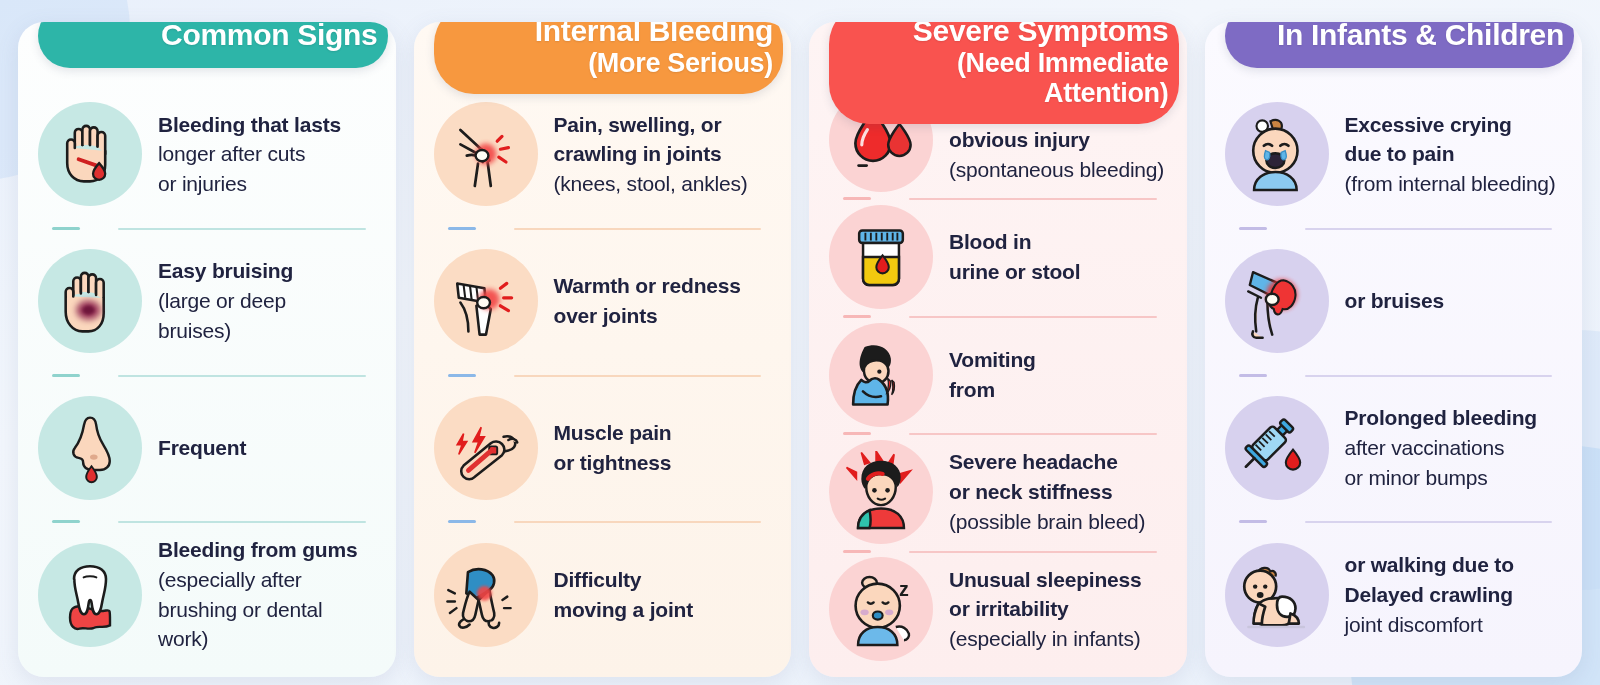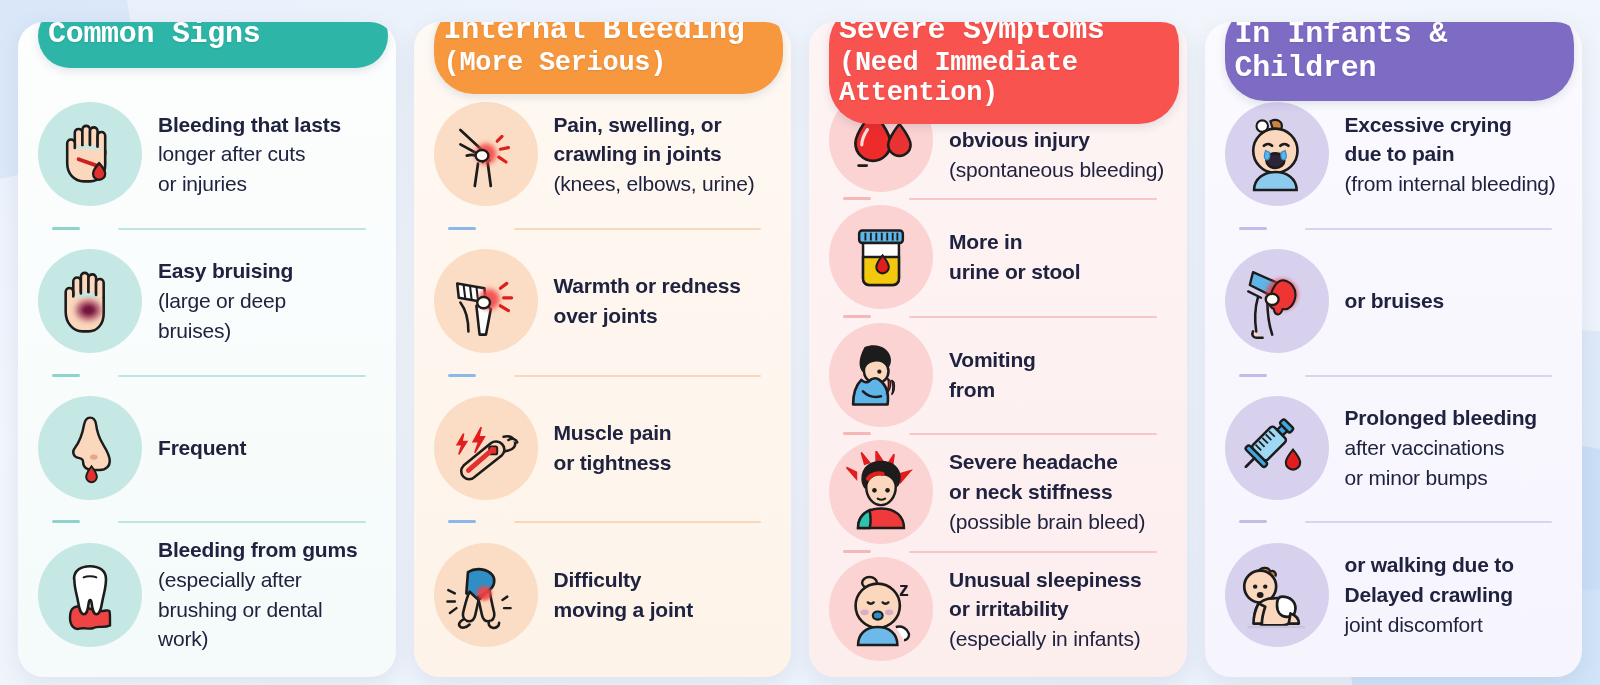--- a/index.html
+++ b/index.html
@@ -60,30 +60,29 @@
     overflow: hidden;
   }
 
   .header-pill {
     position: absolute;
     top: -18px;
     left: 20px;
     right: 8px;
     border-radius: 40px;
     color: #ffffff;
-    text-align: left;
+    text-align: right;
     font-weight: bold;
     font-size: 30px;
     line-height: 1.12;
     letter-spacing: -0.3px;
     padding: 14px 10px 16px 10px;
     z-index: 5;
     box-shadow: 0 3px 10px rgba(60,70,100,.14);
     text-shadow: 0 1px 2px rgba(0,0,0,.10);
-    font-family: Liberation Mono, monospace;
   }
   .header-pill .sub {
     display: block;
     font-size: 27px;
     font-weight: bold;
   }
   .header-pill.two-line { top: -18px; padding-top: 10px; }
 
   .items {
     display: flex;
@@ -274,21 +273,21 @@
       <g stroke="#e11d1d" stroke-width="4" stroke-linecap="round">
         <path d="M64 34 L70 28"></path>
                   <path d="M68 44 L78 42"></path>
                   <path d="M66 54 L75 60"></path>
       </g>
     </svg>
             </div>
             <div class="item-text">
               <span class="bold">Pain, swelling, or</span>
               <span class="bold">crawling in joints</span>
-              <span class="light">(knees, elbows, urine)</span>
+              <span class="light">(knees, stool, ankles)</span>
             </div>
           </div>
           <div class="divider">
             <span class="dash"></span>
             <span class="line"></span>
           </div>
           <div class="item">
             <div class="icon-bubble" style="background: rgb(251, 220, 196);">
     <svg width="80" height="80" viewBox="0 0 100 100">
       <g fill="#ffffff" stroke="#1c1c1c" stroke-width="3.2" stroke-linejoin="round">
@@ -407,21 +406,21 @@
                   <path d="M58 19v10"></path>
                   <path d="M65 19v10"></path>
                   <path d="M71 19v10"></path>
       </g>
       <path d="M27 32h46v46a8 8 0 0 1-8 8H35a8 8 0 0 1-8-8z" fill="#ffffff" stroke="#1c1c1c" stroke-width="3.2"></path>
       <path d="M27 50h46v28a8 8 0 0 1-8 8H35a8 8 0 0 1-8-8z" fill="#f2c90f" stroke="#1c1c1c" stroke-width="3.2"></path>
       <path d="M52 48c0 0 8 10 8 15a8 8 0 0 1-16 0c0-5 8-15 8-15z" fill="#e11d1d" stroke="#1c1c1c" stroke-width="2.6"></path>
     </svg>
             </div>
             <div class="item-text">
-              <span class="bold">More in</span>
+              <span class="bold">Blood in</span>
               <span class="bold">urine or stool</span>
             </div>
           </div>
           <div class="divider">
             <span class="dash"></span>
             <span class="line"></span>
           </div>
           <div class="item">
             <div class="icon-bubble" style="background: rgb(251, 211, 211);">
     <svg width="82" height="82" viewBox="0 0 100 100">

